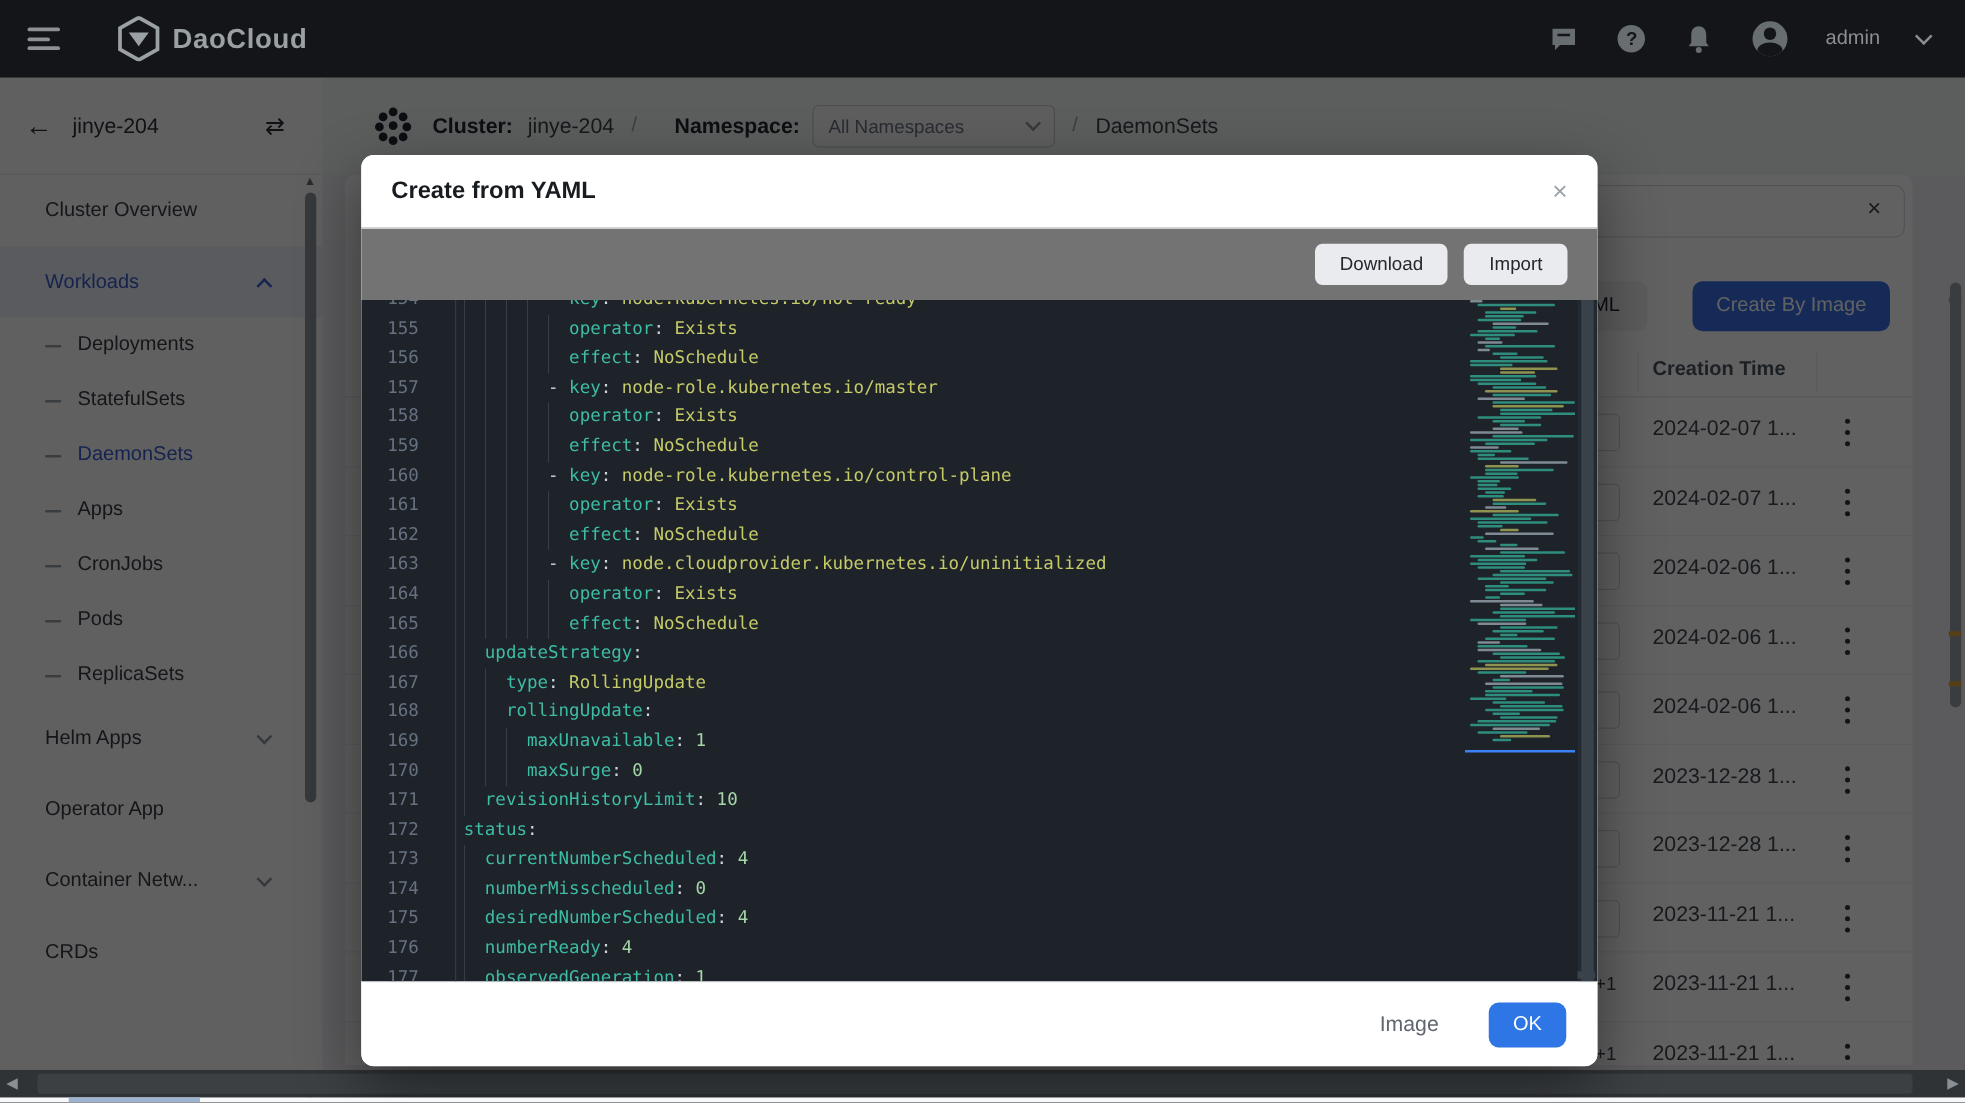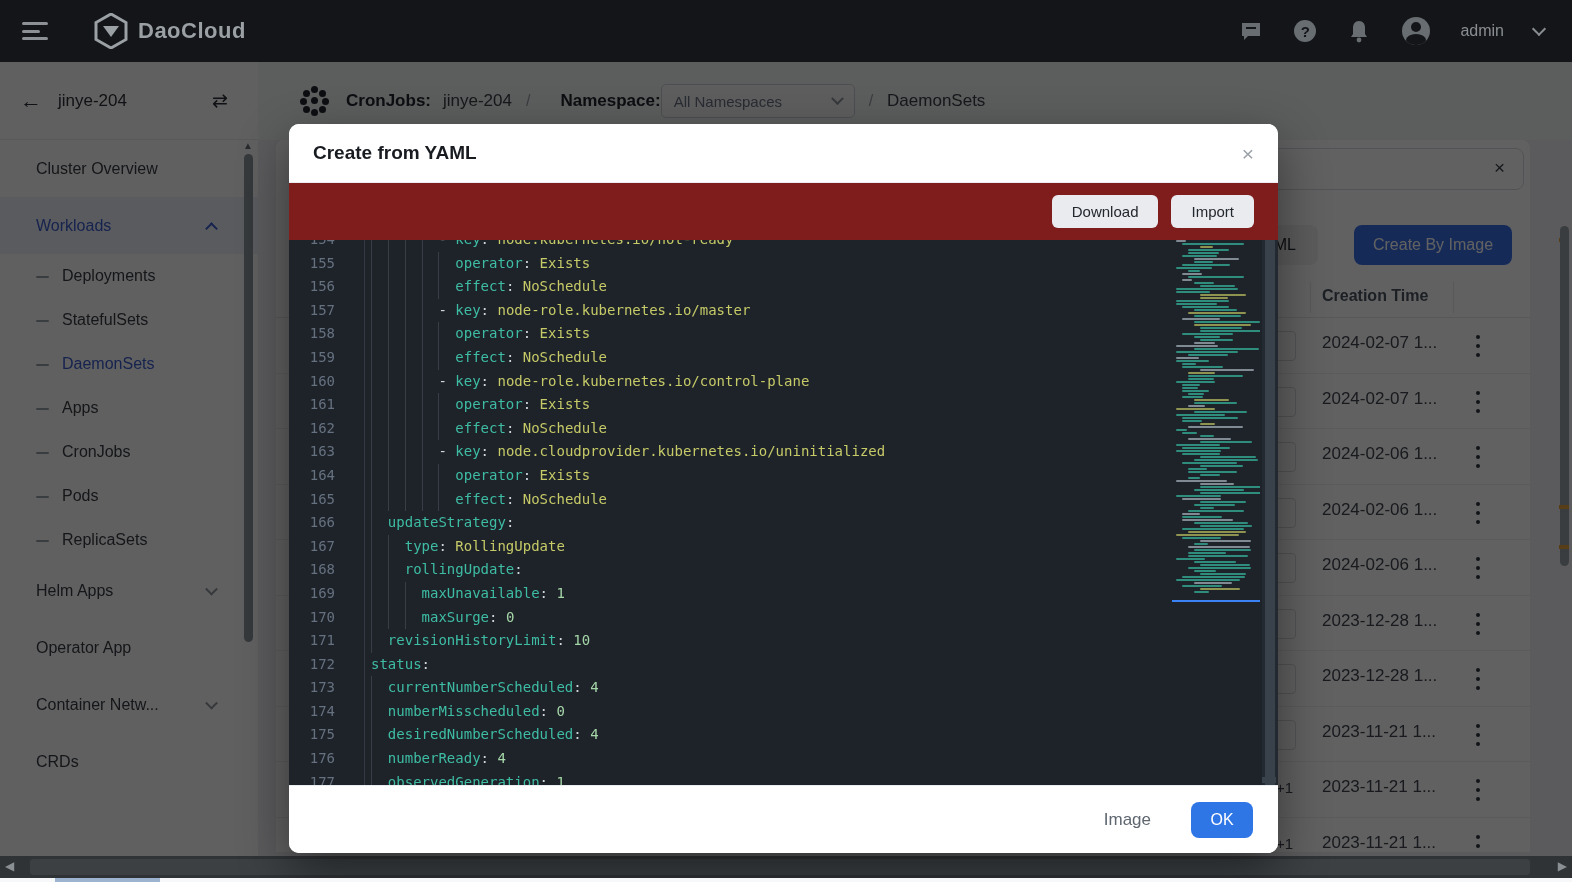--- a/index.html
+++ b/index.html
@@ -44,21 +44,21 @@
   .sb-scroll .thumb{position:absolute;left:2px;top:14px;width:9px;height:488px;border-radius:5px;background:#8e959c;}
 
   
   .main{position:absolute;left:258px;top:62px;width:1314px;height:820px;background:#eef0f3;z-index:0;}
   .crumbs{height:78px;display:flex;align-items:center;background:#f1f3f5;}
   .cluster-ico{width:30px;height:30px;margin-left:42px;position:relative;}
   .cluster-ico i{position:absolute;width:7px;height:7px;border-radius:50%;background:#23272e;}
   .crumb-label{font-weight:bold;font-size:17px;color:#23272e;margin-left:16px;}
   .crumb-val{font-size:17px;color:#3a3f46;margin-left:12px;}
   .crumb-sep{font-size:16px;color:#9aa1a8;margin:0 14px;}
-  .ns-select{width:194px;height:34px;border:1px solid #c9ced6;border-radius:5px;background:#f6f7f9;display:flex;align-items:center;padding:0 12px;cursor:pointer;}
+  .ns-select{width:194px;height:34px;border:1px solid #c9ced6;border-radius:5px;background:#f6f7f9;display:flex;align-items:center;padding:0 12px;margin-left:10px;cursor:pointer;}
   .ns-select span{font-size:15px;color:#6b7280;}
   .ns-select .chev{position:static;margin-left:auto;transform:rotate(45deg) translate(-2px,-2px);}
   .card{position:absolute;left:18px;top:78px;width:1254px;height:712px;background:#ffffff;border-radius:8px 8px 0 0;overflow:hidden;}
   .search-box{position:absolute;left:16px;top:8px;width:1232px;height:42px;border:1px solid #d7dbe1;border-radius:8px;background:#fff;}
   .search-clear{position:absolute;right:18px;top:8px;font-size:19px;color:#3e444b;cursor:pointer;}
   .btn-yaml{position:absolute;left:914px;top:85px;width:128px;height:40px;background:#f1f2f4;border-radius:8px;border:none;font-size:16px;color:#23272e;text-align:right;padding-right:22px;cursor:pointer;}
   .btn-image{position:absolute;left:1078px;top:85px;width:158px;height:40px;background:#3a6fe8;border-radius:8px;border:none;font-size:16px;color:#ffffff;cursor:pointer;}
   .thead{position:absolute;left:0;top:138px;width:1254px;height:40px;border-bottom:1px solid #e4e7eb;}
   .thead .tcol{position:absolute;left:1046px;top:9px;font-size:16px;font-weight:bold;color:#4b5562;}
   .thead .vline{position:absolute;top:4px;bottom:4px;width:1px;background:#e4e7eb;}
@@ -80,21 +80,21 @@
   .hscroll .thumb{position:absolute;left:30px;top:3px;width:1500px;height:16px;background:#3c4043;border-radius:3px;}
   .hscroll .arr{position:absolute;top:3px;color:#8a8f94;font-size:12px;}
   .browser-strip{position:absolute;left:0;top:878px;width:1572px;height:4px;background:#f6f8fa;z-index:80;}
   .browser-strip .thumb{position:absolute;left:55px;top:0;width:105px;height:4px;background:#9db4d0;}
 
   
   .modal{position:absolute;left:289px;top:124px;width:989px;height:729px;background:#ffffff;border-radius:10px;z-index:70;box-shadow:0 18px 50px rgba(0,0,0,.45);display:flex;flex-direction:column;overflow:hidden;}
   .m-head{height:58px;display:flex;align-items:center;padding:0 24px;background:#fff;}
   .m-title{font-size:19px;font-weight:bold;color:#181b20;}
   .m-close{margin-left:auto;font-size:21px;color:#9aa1a8;cursor:pointer;line-height:1;}
-  .m-toolbar{height:58px;background:#7f1d1d;border-top:1px solid #ebedf1;display:flex;align-items:center;justify-content:flex-end;padding-right:24px;gap:13px;}
+  .m-toolbar{height:58px;background:#737373;border-top:1px solid #ebedf1;display:flex;align-items:center;justify-content:flex-end;padding-right:24px;gap:13px;}
   .tb-btn{height:33px;background:#e9ebef;border:none;border-radius:6px;font-size:15px;color:#23272e;padding:0 20px;cursor:pointer;font-family:"Liberation Sans",sans-serif;}
 
   
   .editor{position:relative;height:545px;background:#1e232a;overflow:hidden;font-family:"DejaVu Sans Mono",monospace;font-size:14px;line-height:23.6px;}
   .codewrap{position:absolute;left:0;top:-12px;right:0;}
   .code-line{display:flex;white-space:pre;}
   .ln{width:76px;flex:0 0 76px;text-align:right;padding-right:29px;color:#667180;border-right:1px solid #333a43;}
   .lt{padding-left:6px;color:#d0d6dd;}
   .tok-k{color:#3ebda4;}
   .tok-v{color:#c6ca67;}
@@ -186,21 +186,21 @@
         <i style="left:11px;top:0;"></i>
           <i style="left:3px;top:4px;"></i>
           <i style="left:19px;top:4px;"></i>
         <i style="left:0;top:12px;"></i>
           <i style="left:11px;top:11px;"></i>
           <i style="left:22px;top:12px;"></i>
         <i style="left:3px;top:20px;"></i>
           <i style="left:19px;top:20px;"></i>
           <i style="left:11px;top:23px;"></i>
       </div>
-      <span class="crumb-label">CronJobs:</span>
+      <span class="crumb-label">Cluster:</span>
       <span class="crumb-val">jinye-204</span>
       <span class="crumb-sep">/</span>
       <span class="crumb-label">Namespace:</span>
       <div class="ns-select">
         <span>All Namespaces</span>
         <span class="chev"></span>
       </div>
       <span class="crumb-sep">/</span>
       <span class="crumb-val" style="margin-left:0;">DaemonSets</span>
     </div>

